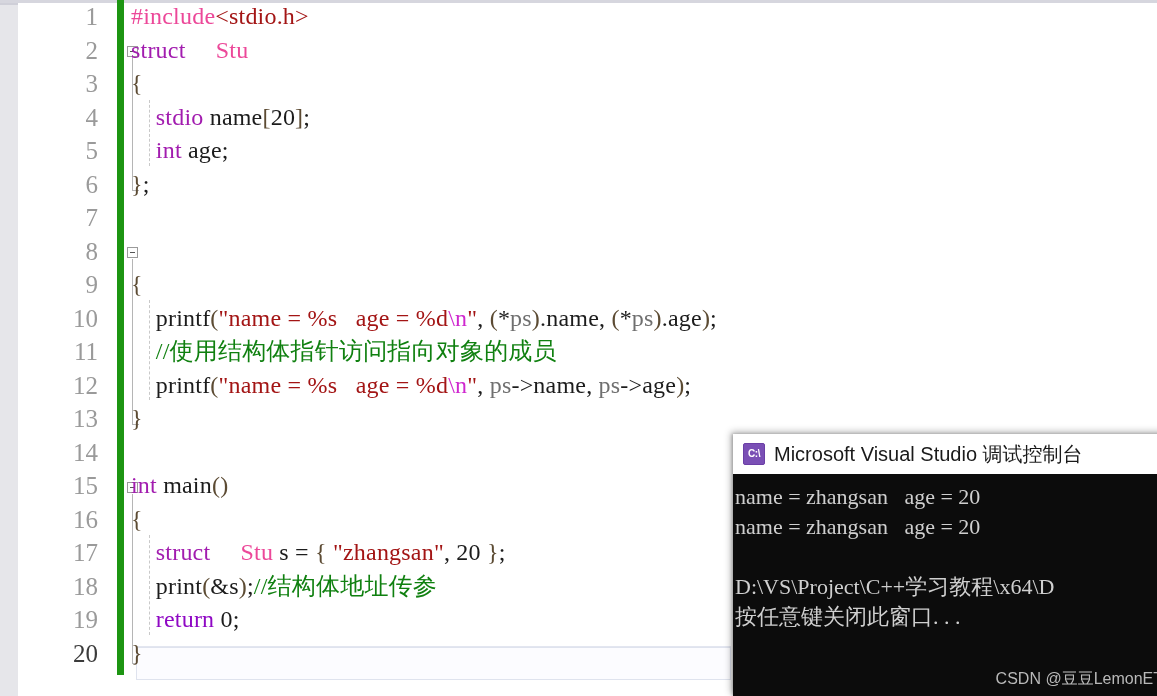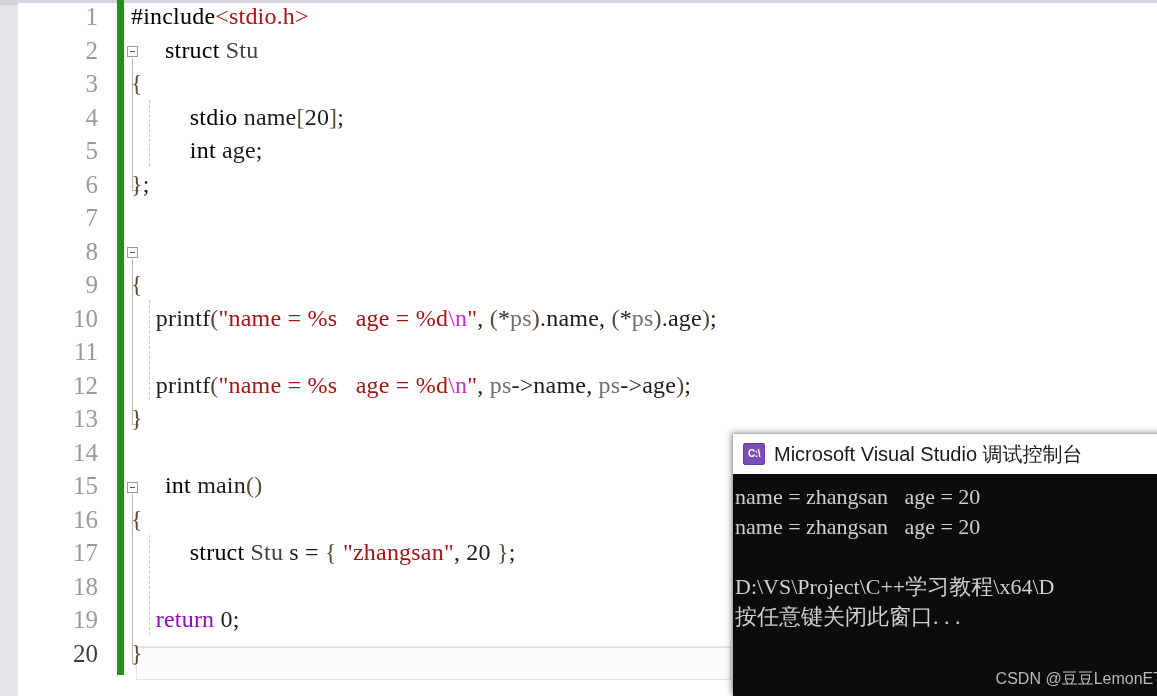--- a/index.html
+++ b/index.html
@@ -78,24 +78,24 @@
     top: 0;
     font-family: "Liberation Serif", "DejaVu Serif", serif;
     font-size: 24px;
     line-height: 33.5px;
     color: #1c1c1c;
     letter-spacing: 0.2px;
     white-space: pre;
   }
 
   
-  .t-pre   { color: #000000; }
+  .t-pre   { color: #ec4899; }
   .t-inc   { color: #a31515; }
-  .t-kw    { color: #000000; margin-left: 34px; }
-  .t-type  { color: #404040; }
+  .t-kw    { color: #a21caf; }
+  .t-type  { color: #ec4899; margin-left: 24px; }
   .t-plain { color: #1c1c1c; }
   .t-id    { color: #6f6f6f; }
   .t-str   { color: #a31515; }
   .t-esc   { color: #cf27cf; }
   .t-cmt   { color: #108010; }
   .t-ctrl  { color: #8f08c4; }
   .t-num   { color: #1c1c1c; }
   .t-brk   { color: #5c4b33; }
 
   
@@ -258,28 +258,28 @@
         <div class="row"><div class="lineno">1</div><div class="code"><span class="t-pre">#include</span><span class="t-inc">&lt;stdio.h&gt;</span></div></div>
         <div class="row"><div class="lineno">2</div><div class="code"><span class="t-kw">struct</span><span class="t-plain"> </span><span class="t-type">Stu</span></div></div>
         <div class="row"><div class="lineno">3</div><div class="code"><span class="t-brk">{</span></div></div>
         <div class="row"><div class="lineno">4</div><div class="code"><span class="t-plain">    </span><span class="t-kw">stdio</span><span class="t-plain"> name</span><span class="t-brk">[</span><span class="t-num">20</span><span class="t-brk">]</span><span class="t-plain">;</span></div></div>
         <div class="row"><div class="lineno">5</div><div class="code"><span class="t-plain">    </span><span class="t-kw">int</span><span class="t-plain"> age;</span></div></div>
         <div class="row"><div class="lineno">6</div><div class="code"><span class="t-brk">}</span><span class="t-plain">;</span></div></div>
         <div class="row"><div class="lineno">7</div><div class="code"></div></div>
         <div class="row"><div class="lineno">8</div></div>
         <div class="row"><div class="lineno">9</div><div class="code"><span class="t-brk">{</span></div></div>
         <div class="row"><div class="lineno">10</div><div class="code"><span class="t-plain">    printf</span><span class="t-brk">(</span><span class="t-str">"name = %s   age = %d</span><span class="t-esc">\n</span><span class="t-str">"</span><span class="t-plain">, </span><span class="t-brk">(</span><span class="t-plain">*</span><span class="t-id">ps</span><span class="t-brk">)</span><span class="t-plain">.name, </span><span class="t-brk">(</span><span class="t-plain">*</span><span class="t-id">ps</span><span class="t-brk">)</span><span class="t-plain">.age</span><span class="t-brk">)</span><span class="t-plain">;</span></div></div>
-        <div class="row"><div class="lineno">11</div></div>
+        <div class="row"><div class="lineno">11</div><div class="code"><span class="t-cmt">    //使用结构体指针访问指向对象的成员</span></div></div>
         <div class="row"><div class="lineno">12</div><div class="code"><span class="t-plain">    printf</span><span class="t-brk">(</span><span class="t-str">"name = %s   age = %d</span><span class="t-esc">\n</span><span class="t-str">"</span><span class="t-plain">, </span><span class="t-id">ps</span><span class="t-plain">-&gt;name, </span><span class="t-id">ps</span><span class="t-plain">-&gt;age</span><span class="t-brk">)</span><span class="t-plain">;</span></div></div>
         <div class="row"><div class="lineno">13</div><div class="code"><span class="t-brk">}</span></div></div>
         <div class="row"><div class="lineno">14</div><div class="code"></div></div>
         <div class="row"><div class="lineno">15</div><div class="code"><span class="t-kw">int</span><span class="t-plain"> main</span><span class="t-brk">()</span></div></div>
         <div class="row"><div class="lineno">16</div><div class="code"><span class="t-brk">{</span></div></div>
         <div class="row"><div class="lineno">17</div><div class="code"><span class="t-plain">    </span><span class="t-kw">struct</span><span class="t-plain"> </span><span class="t-type">Stu</span><span class="t-plain"> s = </span><span class="t-brk">{</span><span class="t-plain"> </span><span class="t-str">"zhangsan"</span><span class="t-plain">, </span><span class="t-num">20</span><span class="t-plain"> </span><span class="t-brk">}</span><span class="t-plain">;</span></div></div>
-        <div class="row"><div class="lineno">18</div></div>
+        <div class="row"><div class="lineno">18</div><div class="code"><span class="t-plain">    print</span><span class="t-brk">(</span><span class="t-plain">&amp;s</span><span class="t-brk">)</span><span class="t-plain">;</span><span class="t-cmt">//结构体地址传参</span></div></div>
         <div class="row"><div class="lineno">19</div><div class="code"><span class="t-plain">    </span><span class="t-ctrl">return</span><span class="t-plain"> </span><span class="t-num">0</span><span class="t-plain">;</span></div></div>
         <div class="row"><div class="lineno cur">20</div><div class="code"><span class="t-brk">}</span></div></div>
       </div>
   </div>
 
   <div id="console-window">
     <div id="console-titlebar">
       <div class="cmd-icon">
         <span>C:\</span>
       </div>

